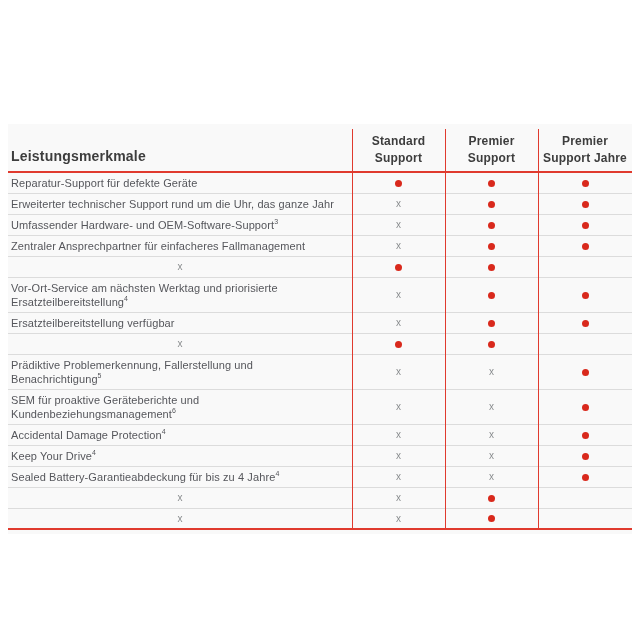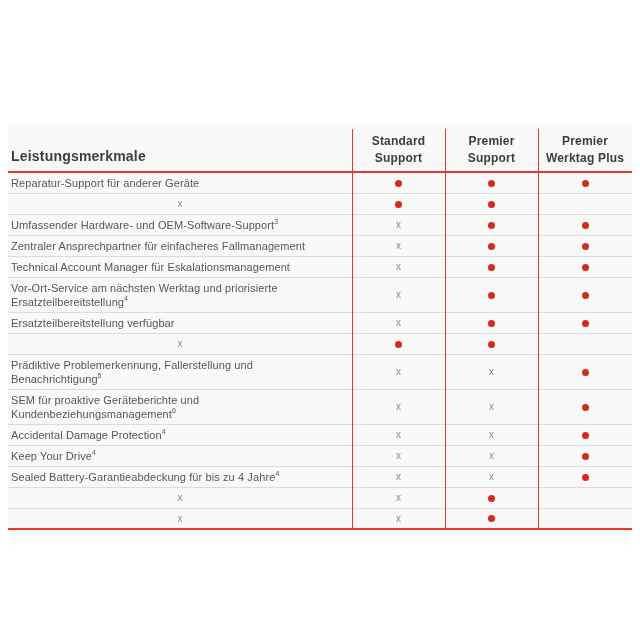--- a/index.html
+++ b/index.html
@@ -120,40 +120,43 @@
     <div class="cell col-header">
       <span>Standard</span>
       <span>Support</span>
     </div>
     <div class="cell col-header">
       <span>Premier</span>
       <span>Support</span>
     </div>
     <div class="cell col-header">
       <span>Premier</span>
-      <span>Werktag Plus</span>
+      <span>Support Jahre</span>
     </div>
   </div>
 
   <div id="rows">
       <div class="grid-row row">
         <div class="cell feature">
-          <span>Reparatur-Support für anderer Geräte</span>
-        </div>
-        <div class="cell mark">
-          <span class="dot"></span>
-        </div>
-        <div class="cell mark">
-          <span class="dot"></span>
-        </div>
-        <div class="cell mark">
-          <span class="dot"></span>
-        </div>
-      </div>
-      <div class="grid-row row">
+          <span>Reparatur-Support für defekte Geräte</span>
+        </div>
+        <div class="cell mark">
+          <span class="dot"></span>
+        </div>
+        <div class="cell mark">
+          <span class="dot"></span>
+        </div>
+        <div class="cell mark">
+          <span class="dot"></span>
+        </div>
+      </div>
+      <div class="grid-row row">
+        <div class="cell feature">
+          <span>Erweiterter technischer Support rund um die Uhr, das ganze Jahr</span>
+        </div>
         <div class="cell mark">
           <span class="xmark">x</span>
         </div>
         <div class="cell mark">
           <span class="dot"></span>
         </div>
         <div class="cell mark">
           <span class="dot"></span>
         </div>
       </div>
@@ -179,23 +182,20 @@
           <span class="xmark">x</span>
         </div>
         <div class="cell mark">
           <span class="dot"></span>
         </div>
         <div class="cell mark">
           <span class="dot"></span>
         </div>
       </div>
       <div class="grid-row row">
-        <div class="cell feature">
-          <span>Technical Account Manager für Eskalationsmanagement</span>
-        </div>
         <div class="cell mark">
           <span class="xmark">x</span>
         </div>
         <div class="cell mark">
           <span class="dot"></span>
         </div>
         <div class="cell mark">
           <span class="dot"></span>
         </div>
       </div>

